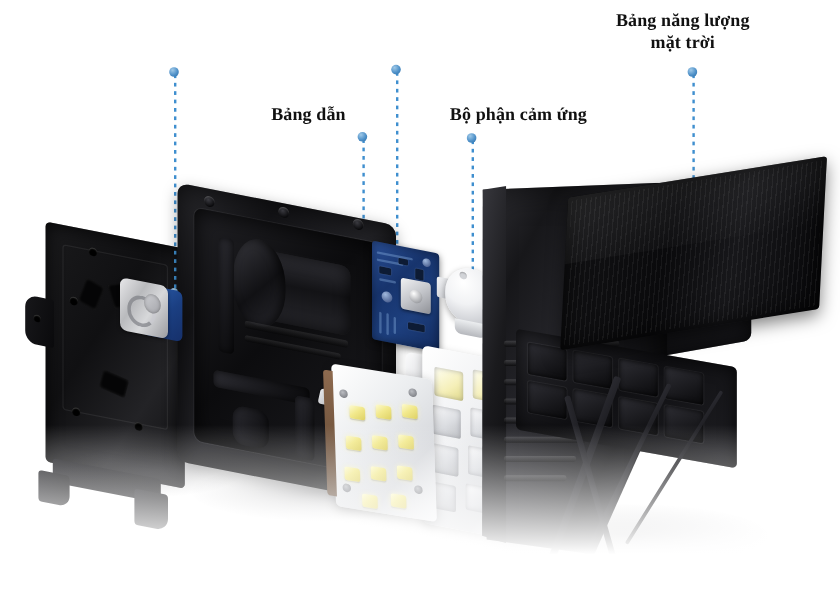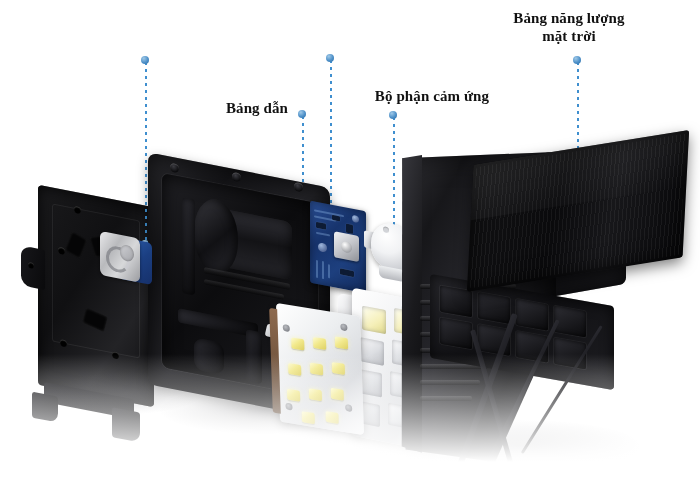--- a/index.html
+++ b/index.html
@@ -21,21 +21,21 @@
     position: absolute;
     color: #111111;
     font-weight: bold;
     font-size: 15px;
     line-height: 1.18;
     white-space: pre-line;
     text-align: center;
     letter-spacing: .1px;
   }
   .lbl-pin          { left: 108px; top: 27px;  width: 90px; }
-  .lbl-guide        { left: 198px; top: 100px;  width: 118px; }
+  .lbl-guide        { left: 198px; top: 88px;  width: 118px; }
   .lbl-control      { left: 308px; top: 22px;  width: 160px; }
   .lbl-sensor       { left: 347px; top: 88px;  width: 170px; }
   .lbl-solar        { left: 492px; top: 10px;  width: 154px; }
 
   
   .leader {
     position: absolute;
     width: 2px;
     background-image: linear-gradient(
         to bottom,

